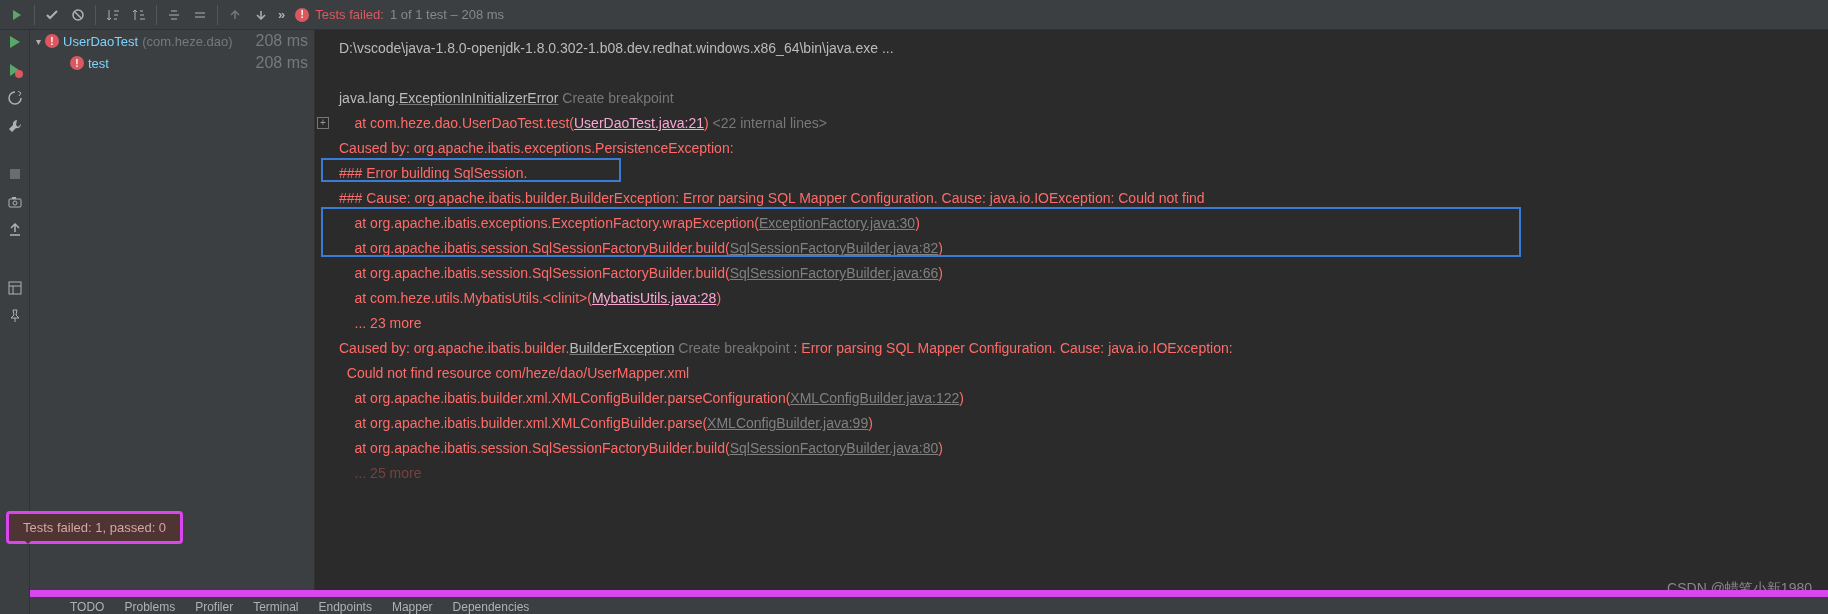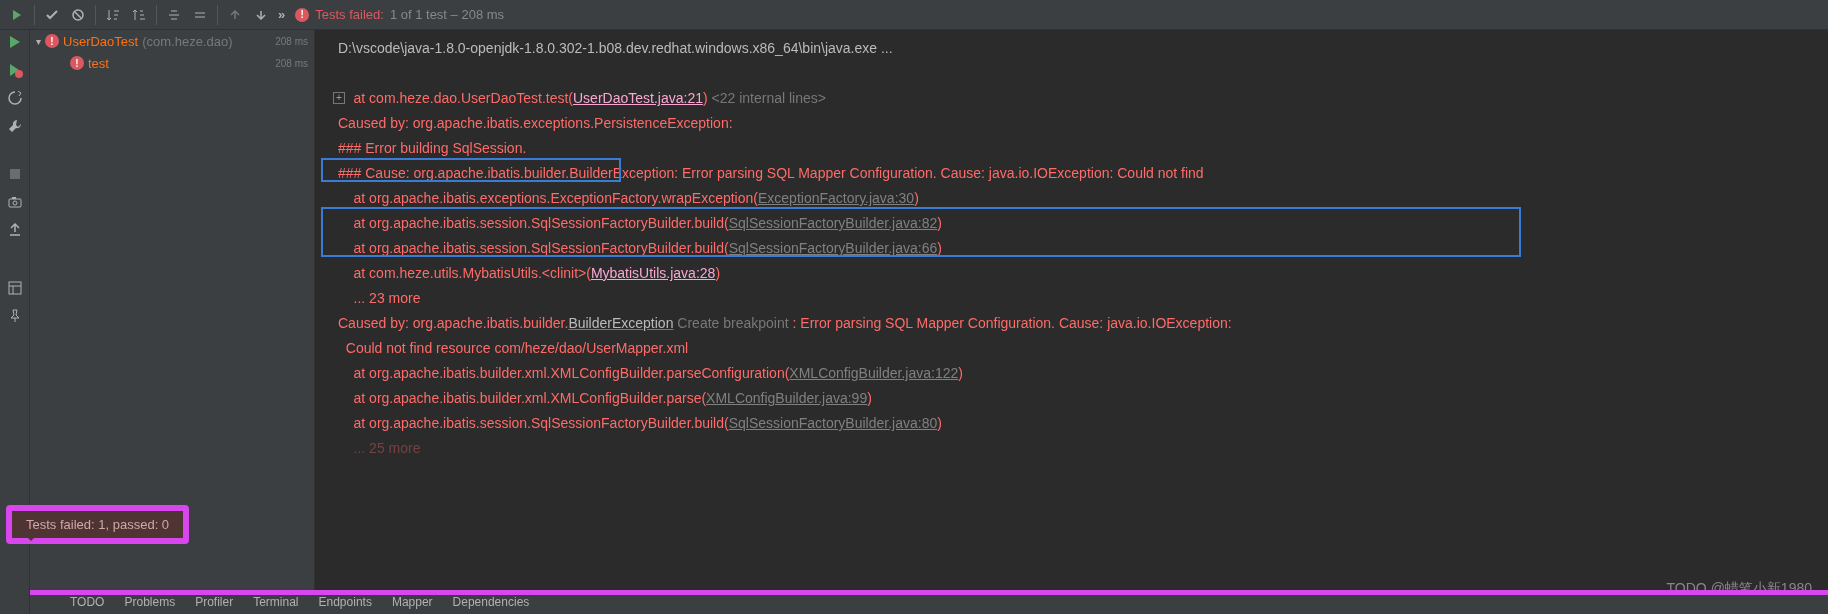--- a/index.html
+++ b/index.html
@@ -8,38 +8,38 @@
   .tb-btn { width:24px; height:24px; display:flex; align-items:center; justify-content:center; margin:0 1px; color:#afb1b3; }
   .tb-sep { width:1px; height:20px; background:#555; margin:0 4px; }
   .tb-status { display:flex; align-items:center; gap:6px; margin-left:6px; }
   .err-circle { width:14px; height:14px; border-radius:50%; background:#db5860; display:inline-flex; align-items:center; justify-content:center; color:#fff; font-size:10px; font-weight:bold; }
   .main-row { display:flex; height:calc(100% - 30px); }
   .gutter { width:30px; background:#3c3f41; display:flex; flex-direction:column; align-items:center; padding-top:4px; gap:12px; border-right:1px solid #323232;}
   .gutter .ico { width:16px; height:16px; color:#afb1b3; display:flex; align-items:center; justify-content:center; }
   .tree-panel { width:285px; background:#3c3f41; border-right:1px solid #323232; }
   .tree-row { display:flex; align-items:center; height:22px; padding:0 6px; gap:4px; }
   .chev { color:#afb1b3; font-size:10px; }
-  .test-name { color:#f97316; }
+  .test-name { color:#7dd3fc; }
   .pkg { color:#787878; }
-  .dur { margin-left:auto; color:#787878; font-size:10px; }
+  .dur { margin-left:auto; color:#787878; font-size:16px; }
   .console { flex:1; background:#2b2b2b; padding:6px 8px 6px 0; font-family:Consolas,"Courier New",monospace; font-size:14px; line-height:25px; overflow:hidden; position:relative; }
-  .ln { white-space:pre; padding-left:7px;margin-left:16px; }
+  .ln { white-space:pre; padding-left:24px; }
   .cmd { color:#bbbbbb; }
   .pkg-txt { color:#bbbbbb; }
   .exc { color:#bbbbbb; text-decoration:underline; text-decoration-color:#777; }
   .hint { color:#787878; }
   .err-red { color:#ff6b68; }
   .lnk { color:#f9a8d4; text-decoration:underline; }
   .lnk-g { color:#808080; text-decoration:underline; }
   .box1 { border:2px solid #3a7bd5; position:absolute; pointer-events:none; }
   .expand-btn { position:absolute; left:2px; width:12px; height:12px; border:1px solid #777; color:#999; font-size:10px; line-height:9px; text-align:center; }
-  .notif { position:absolute; left:6px; bottom:70px; background:#4e3534; border:6px solid #d946ef; color:#d6a5a5; padding:6px 14px; border-radius:4px; font-size:13px; }
+  .notif { position:absolute; left:6px; bottom:70px; background:#4e3534; border:3px solid #d946ef; color:#d6a5a5; padding:6px 14px; border-radius:4px; font-size:13px; }
   .notif::after { content:""; position:absolute; bottom:-8px; left:14px; border:5px solid transparent; border-top-color:#4e3534; }
   .watermark { position:absolute; right:16px; bottom:16px; color:#888; font-size:14px; }
-  .bottom-tabs { position:absolute; bottom:0; left:30px; right:0; height:24px; background:#3c3f41; border-top:5px solid #d946ef; display:flex; align-items:flex-start; gap:20px; padding-left:40px; color:#afb1b3; font-size:12px; }
+  .bottom-tabs { position:absolute; bottom:0; left:30px; right:0; height:24px; background:#3c3f41; border-top:7px solid #d946ef; display:flex; align-items:flex-end; gap:20px; padding-left:40px; color:#afb1b3; font-size:12px; }
   svg { display:block; }
   .angles { color:#afb1b3; margin:0 4px; font-weight:bold; }
 </style>
 </head>
 <body>
 
 <div class="top-toolbar">
   <div class="tb-btn">
       <svg width="12" height="12" viewBox="0 0 12 12">
         <path d="M2 1 L10 6 L2 11 Z" fill="#59a869"></path>
@@ -166,20 +166,21 @@
     <div class="tree-row" style="padding-left:40px">
       <span class="err-circle">!</span>
       <span class="test-name">test</span>
       <span class="dur">208 ms</span>
     </div>
   </div>
 
   <div class="console">
     <div class="ln cmd">D:\vscode\java-1.8.0-openjdk-1.8.0.302-1.b08.dev.redhat.windows.x86_64\bin\java.exe ...</div>
     <div class="ln" style="height:25px"></div>
+    <div class="ln"><span class="pkg-txt">java.lang.</span><span class="exc">ExceptionInInitializerError</span><span class="hint"> Create breakpoint</span></div>
     <div class="ln" style="position:relative"><span class="expand-btn" style="top:6px">+</span><span class="err-red">    at com.heze.dao.UserDaoTest.test(</span><span class="lnk">UserDaoTest.java:21</span><span class="err-red">) </span><span class="hint">&lt;22 internal lines&gt;</span></div>
     <div class="ln err-red">Caused by: org.apache.ibatis.exceptions.PersistenceException: </div>
     <div class="ln err-red">### Error building SqlSession.</div>
     <div class="ln err-red">### Cause: org.apache.ibatis.builder.BuilderException: Error parsing SQL Mapper Configuration. Cause: java.io.IOException: Could not find</div>
     <div class="ln"><span class="err-red">    at org.apache.ibatis.exceptions.ExceptionFactory.wrapException(</span><span class="lnk-g">ExceptionFactory.java:30</span><span class="err-red">)</span></div>
     <div class="ln"><span class="err-red">    at org.apache.ibatis.session.SqlSessionFactoryBuilder.build(</span><span class="lnk-g">SqlSessionFactoryBuilder.java:82</span><span class="err-red">)</span></div>
     <div class="ln"><span class="err-red">    at org.apache.ibatis.session.SqlSessionFactoryBuilder.build(</span><span class="lnk-g">SqlSessionFactoryBuilder.java:66</span><span class="err-red">)</span></div>
     <div class="ln"><span class="err-red">    at com.heze.utils.MybatisUtils.&lt;clinit&gt;(</span><span class="lnk">MybatisUtils.java:28</span><span class="err-red">)</span></div>
     <div class="ln err-red">    ... 23 more</div>
     <div class="ln"><span class="err-red">Caused by: org.apache.ibatis.builder.</span><span class="exc">BuilderException</span><span class="hint"> Create breakpoint </span><span class="err-red">: Error parsing SQL Mapper Configuration. Cause: java.io.IOException:</span></div>
@@ -188,21 +189,21 @@
     <div class="ln"><span class="err-red">    at org.apache.ibatis.builder.xml.XMLConfigBuilder.parse(</span><span class="lnk-g">XMLConfigBuilder.java:99</span><span class="err-red">)</span></div>
     <div class="ln"><span class="err-red">    at org.apache.ibatis.session.SqlSessionFactoryBuilder.build(</span><span class="lnk-g">SqlSessionFactoryBuilder.java:80</span><span class="err-red">)</span></div>
     <div class="ln err-red" style="opacity:.35">    ... 25 more</div>
 
     <div class="box1" style="left:6px; top:128px; width:300px; height:24px;"></div>
     <div class="box1" style="left:6px; top:177px; width:1200px; height:50px;"></div>
   </div>
 </div>
 
 <div class="notif">Tests failed: 1, passed: 0</div>
-<div class="watermark">TODO @蜡笔小新1980</div>
+<div class="watermark">CSDN @蜡笔小新1980</div>
 
 <div class="bottom-tabs">
   <span>TODO</span>
   <span>Problems</span>
   <span>Profiler</span>
   <span>Terminal</span>
   <span>Endpoints</span>
   <span>Mapper</span>
   <span>Dependencies</span>
 </div>

